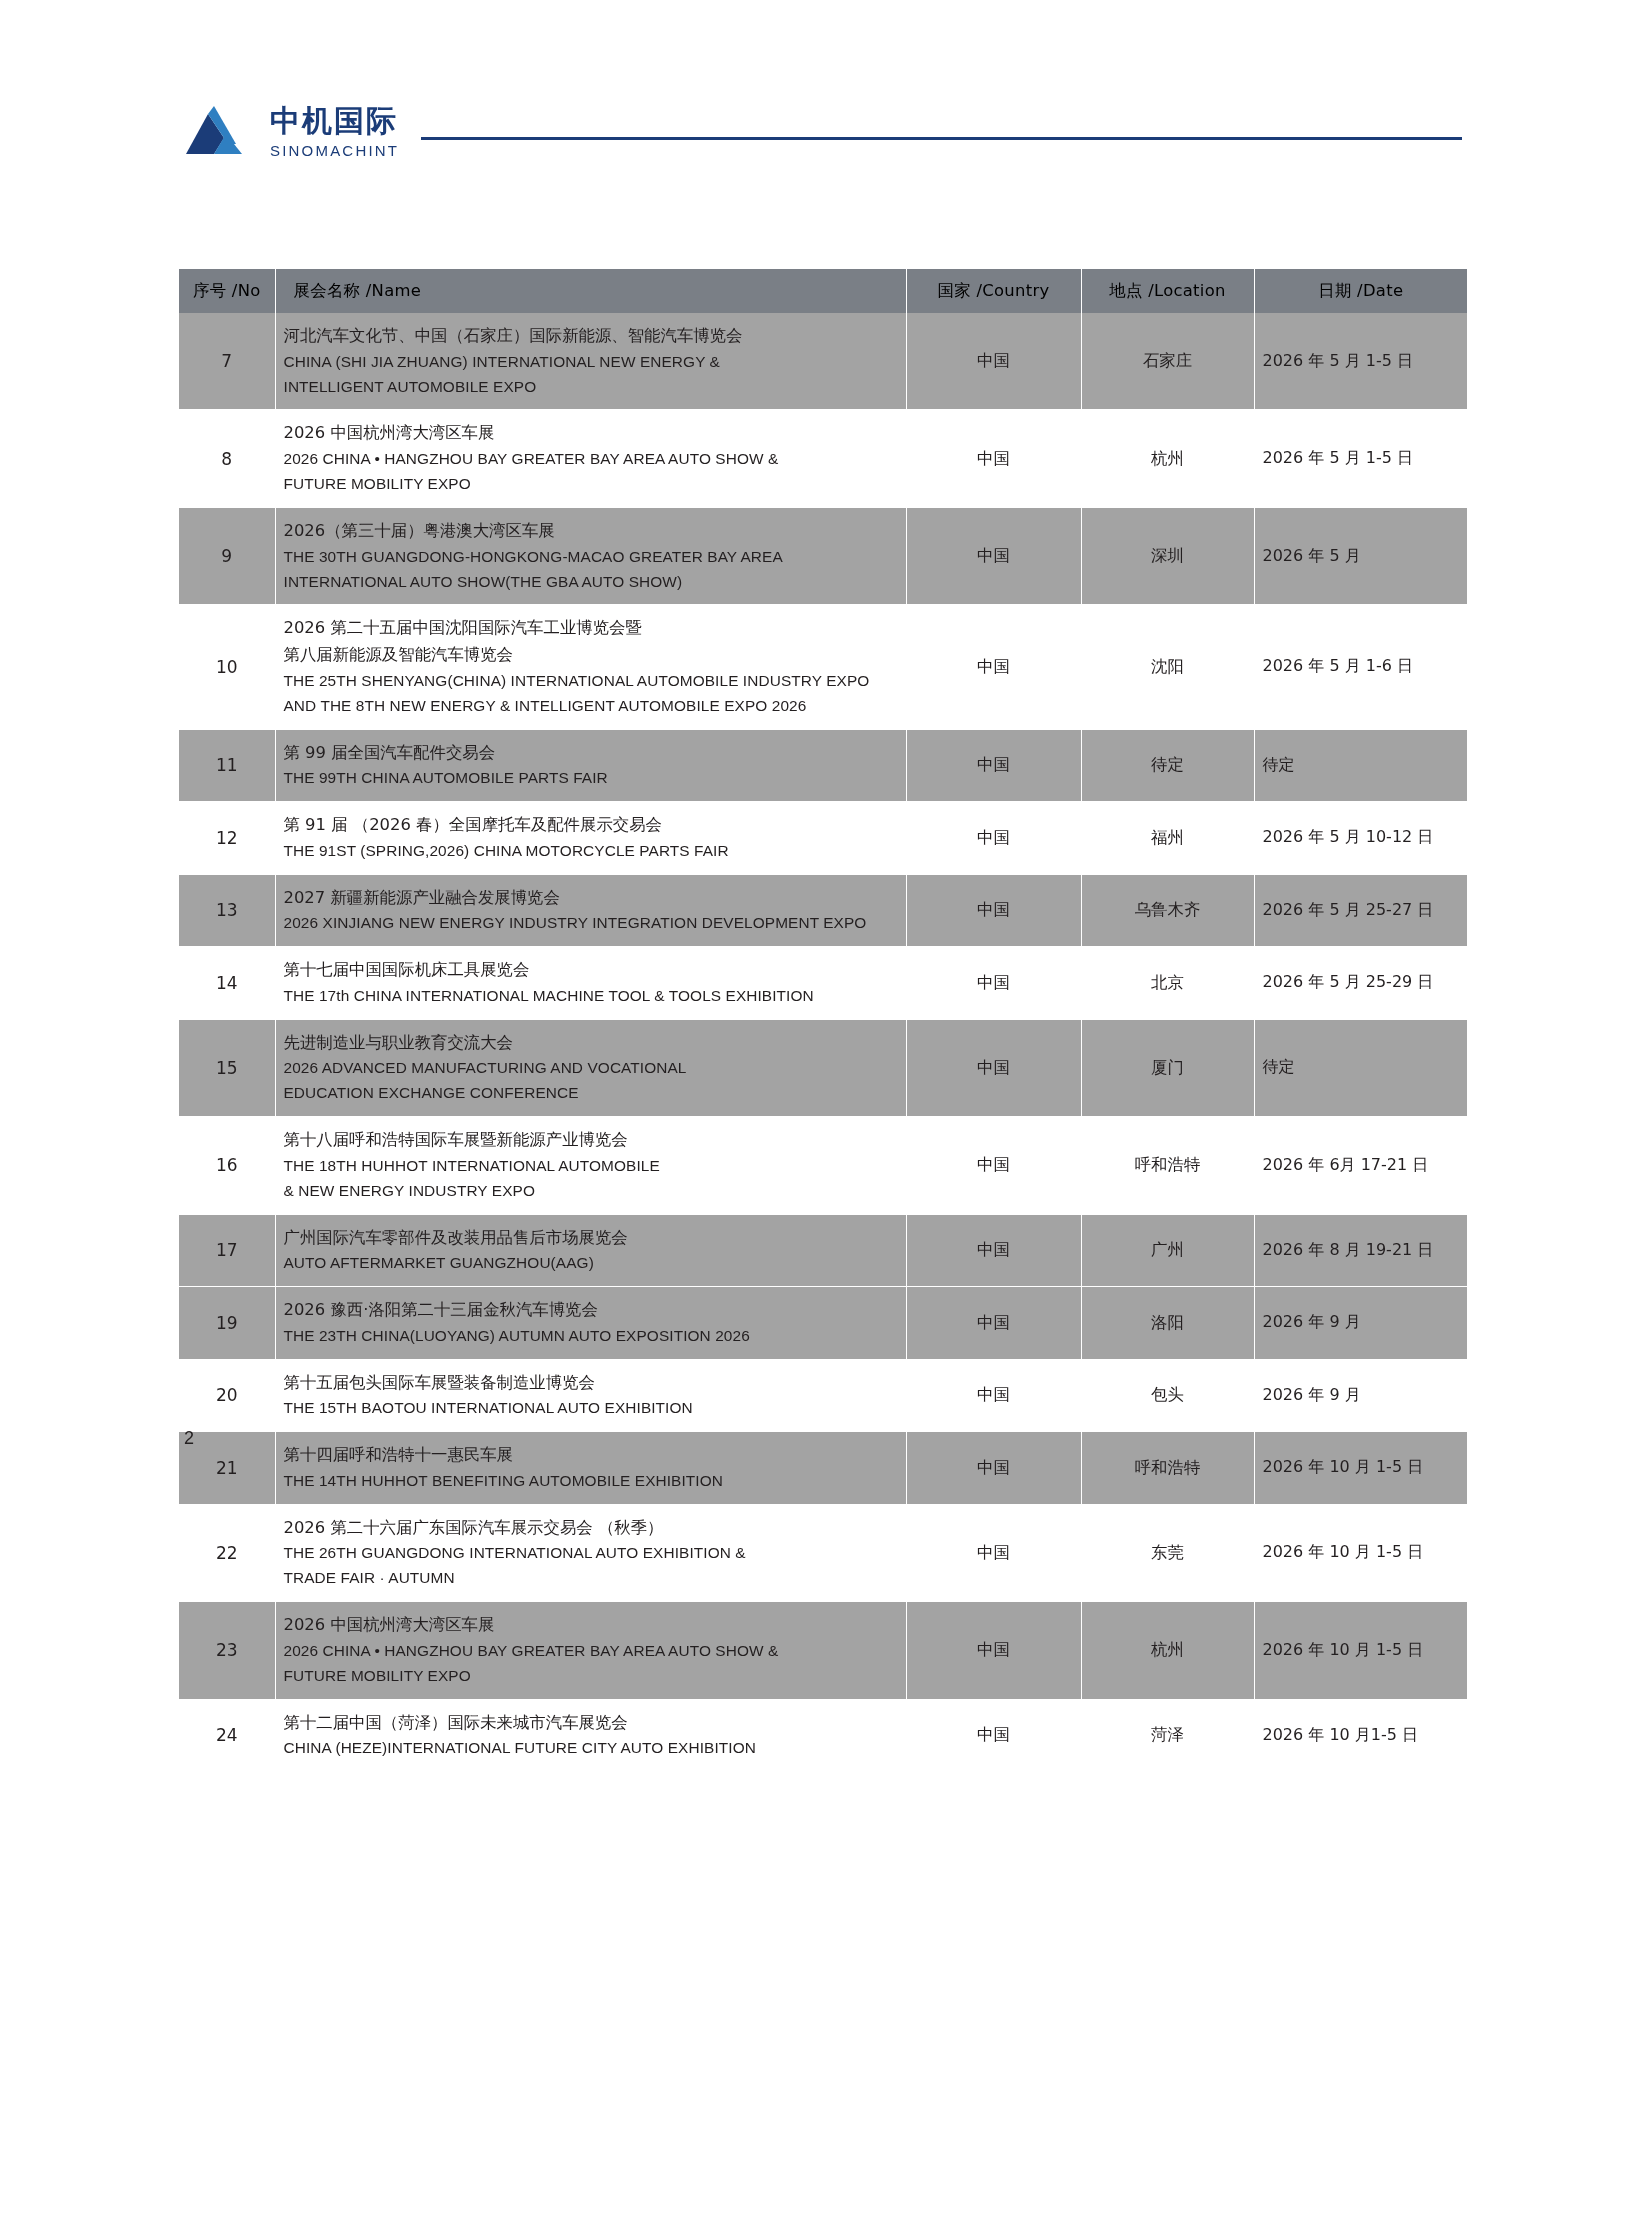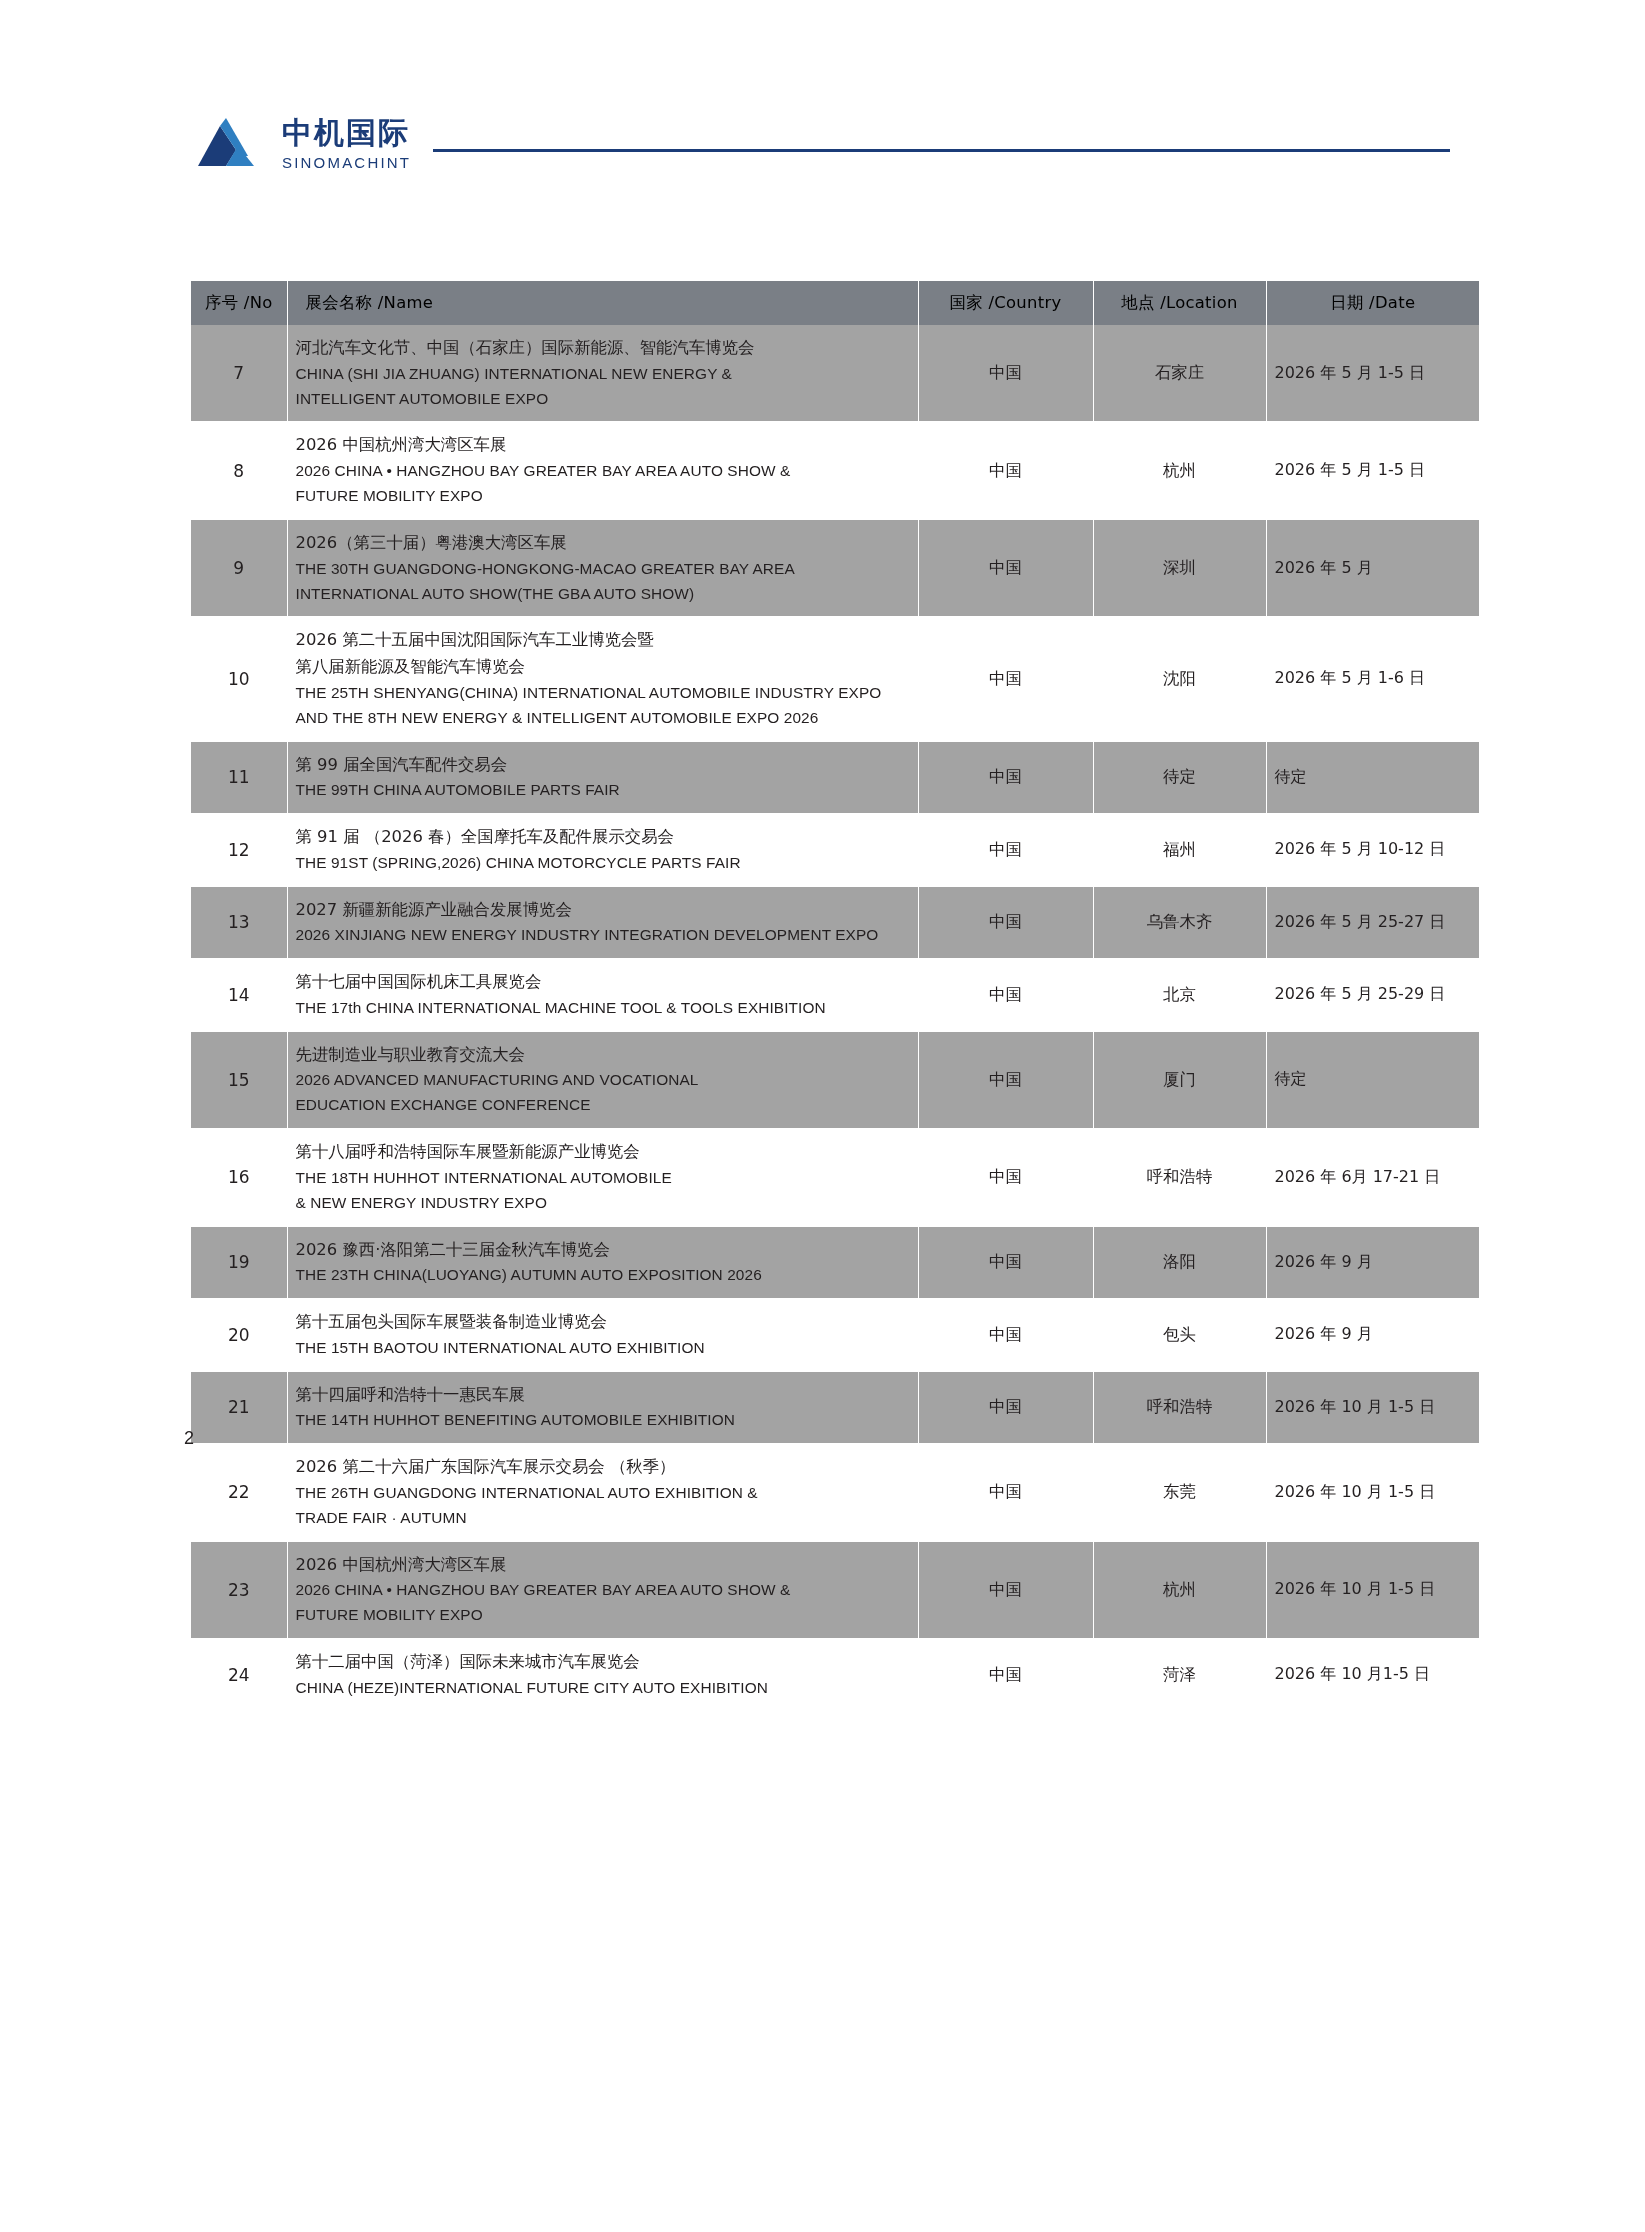--- a/index.html
+++ b/index.html
@@ -11,21 +11,21 @@
     width: 1646px;
     height: 2233px;
     font-family: "Liberation Sans", sans-serif;
     color: #231f20;
     position: relative;
   }
   .page {
     width: 1646px;
     height: 1576px;
     box-sizing: border-box;
-    padding: 12px;
+    padding: 0;
     position: relative;
   }
 
   
   .header {
     display: flex;
     align-items: center;
     padding: 104px 0 0 184px;
   }
   .logo-block {
@@ -295,20 +295,30 @@
             <td class="name">
               <span class="ln-cn">第十八届呼和浩特国际车展暨新能源产业博览会</span>
               <span class="ln-en">THE 18TH HUHHOT INTERNATIONAL AUTOMOBILE</span>
               <span class="ln-en">&amp; NEW ENERGY INDUSTRY EXPO</span>
             </td>
             <td class="country">中国</td>
             <td class="loc">呼和浩特</td>
             <td class="date cn">2026 年 6月 17-21 日</td>
           </tr>
           <tr class="shade">
+            <td class="no">17</td>
+            <td class="name">
+              <span class="ln-cn">广州国际汽车零部件及改装用品售后市场展览会</span>
+              <span class="ln-en">AUTO AFTERMARKET GUANGZHOU(AAG)</span>
+            </td>
+            <td class="country">中国</td>
+            <td class="loc">广州</td>
+            <td class="date cn">2026 年 8 月 19-21 日</td>
+          </tr>
+          <tr class="shade">
             <td class="no">19</td>
             <td class="name">
               <span class="ln-cn">2026 豫西·洛阳第二十三届金秋汽车博览会</span>
               <span class="ln-en">THE 23TH CHINA(LUOYANG) AUTUMN AUTO EXPOSITION 2026</span>
             </td>
             <td class="country">中国</td>
             <td class="loc">洛阳</td>
             <td class="date cn">2026 年 9 月</td>
           </tr>
           <tr class="plain">

